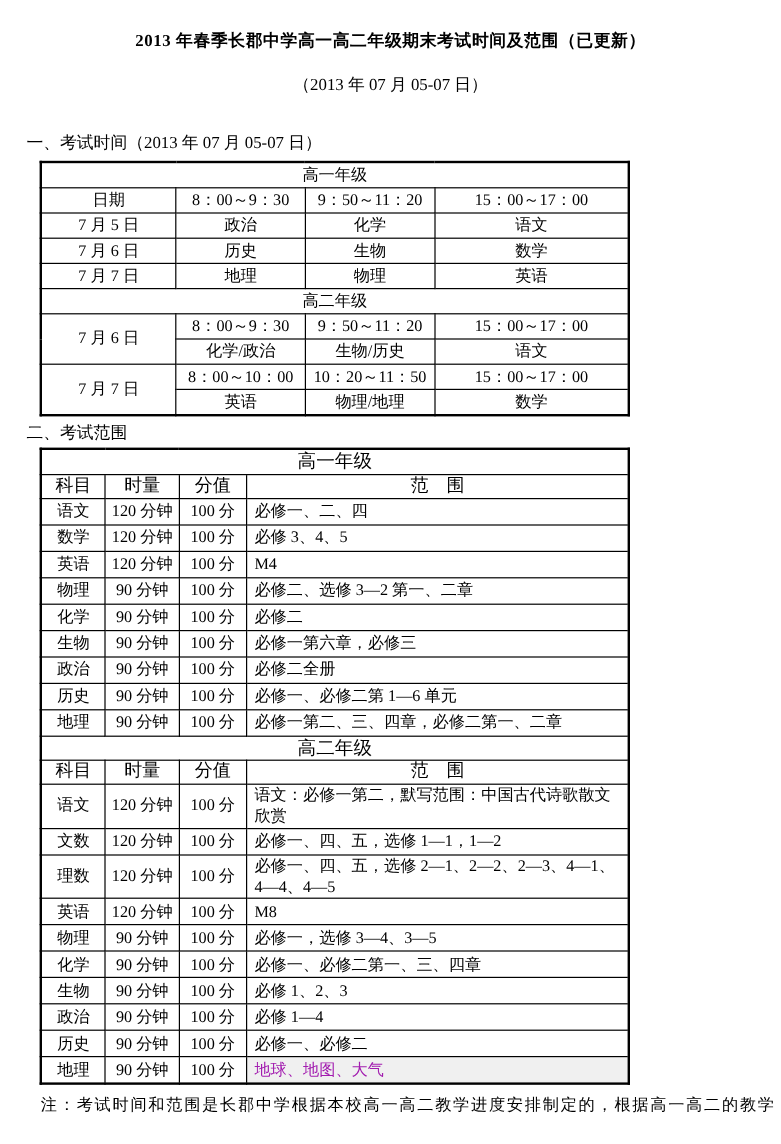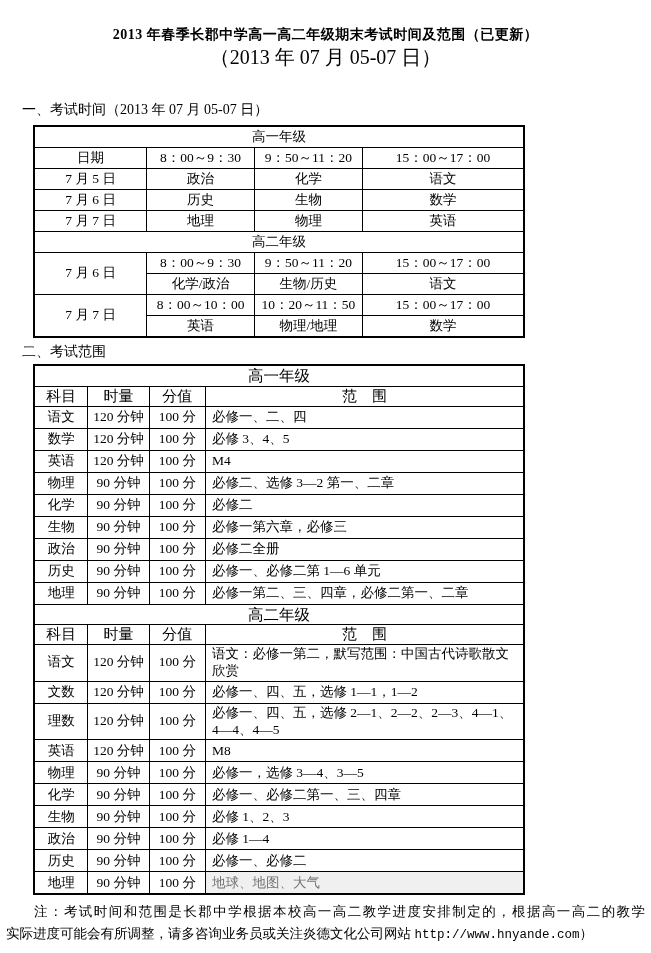--- a/index.html
+++ b/index.html
@@ -10,23 +10,23 @@
     overflow:hidden;
   }
   .title {
     margin:26px 8px 0 8px;
     text-align:center;
     font-size:14px; font-weight:bold;
     letter-spacing:0.5px;
     line-height:1.3;
   }
   .subtitle {
-    margin-top:0;
+    margin-top:18px;
     text-align:center;
-    font-size:20px;
+    font-size:14px;
   }
   .sec-heading {
     margin:30px 0 0 22px;
     font-size:14px;
   }
   .sec-heading.second { margin-top:5px; }
   table {
     border-collapse:collapse;
     table-layout:fixed;
     width:492px;
@@ -270,21 +270,20 @@
   <tr>
     <td>历史</td>
     <td>90 分钟</td>
     <td>100 分</td>
     <td class="rg">必修一、必修二</td>
   </tr>
   <tr>
     <td>地理</td>
     <td>90 分钟</td>
     <td>100 分</td>
-    <td class="rg pending" style="background: rgb(240, 240, 240); color: #737373;">地球、地图、大气</td>
+    <td class="rg pending" style="background: rgb(240, 240, 240); color: #a21caf;">地球、地图、大气</td>
   </tr>
 </tbody>
   </table>
 
 <div class="note">
   <div class="note-l1">注：考试时间和范围是长郡中学根据本校高一高二教学进度安排制定的，根据高一高二的教学</div>
-  <div class="note-l2"><span>实际进度可能会有所调整，请多咨询业务员或关注炎德文化公司网站 </span><span class="url">http://www.hnyande.com</span><span>）</span></div>
 </div>
 
 </body></html>

